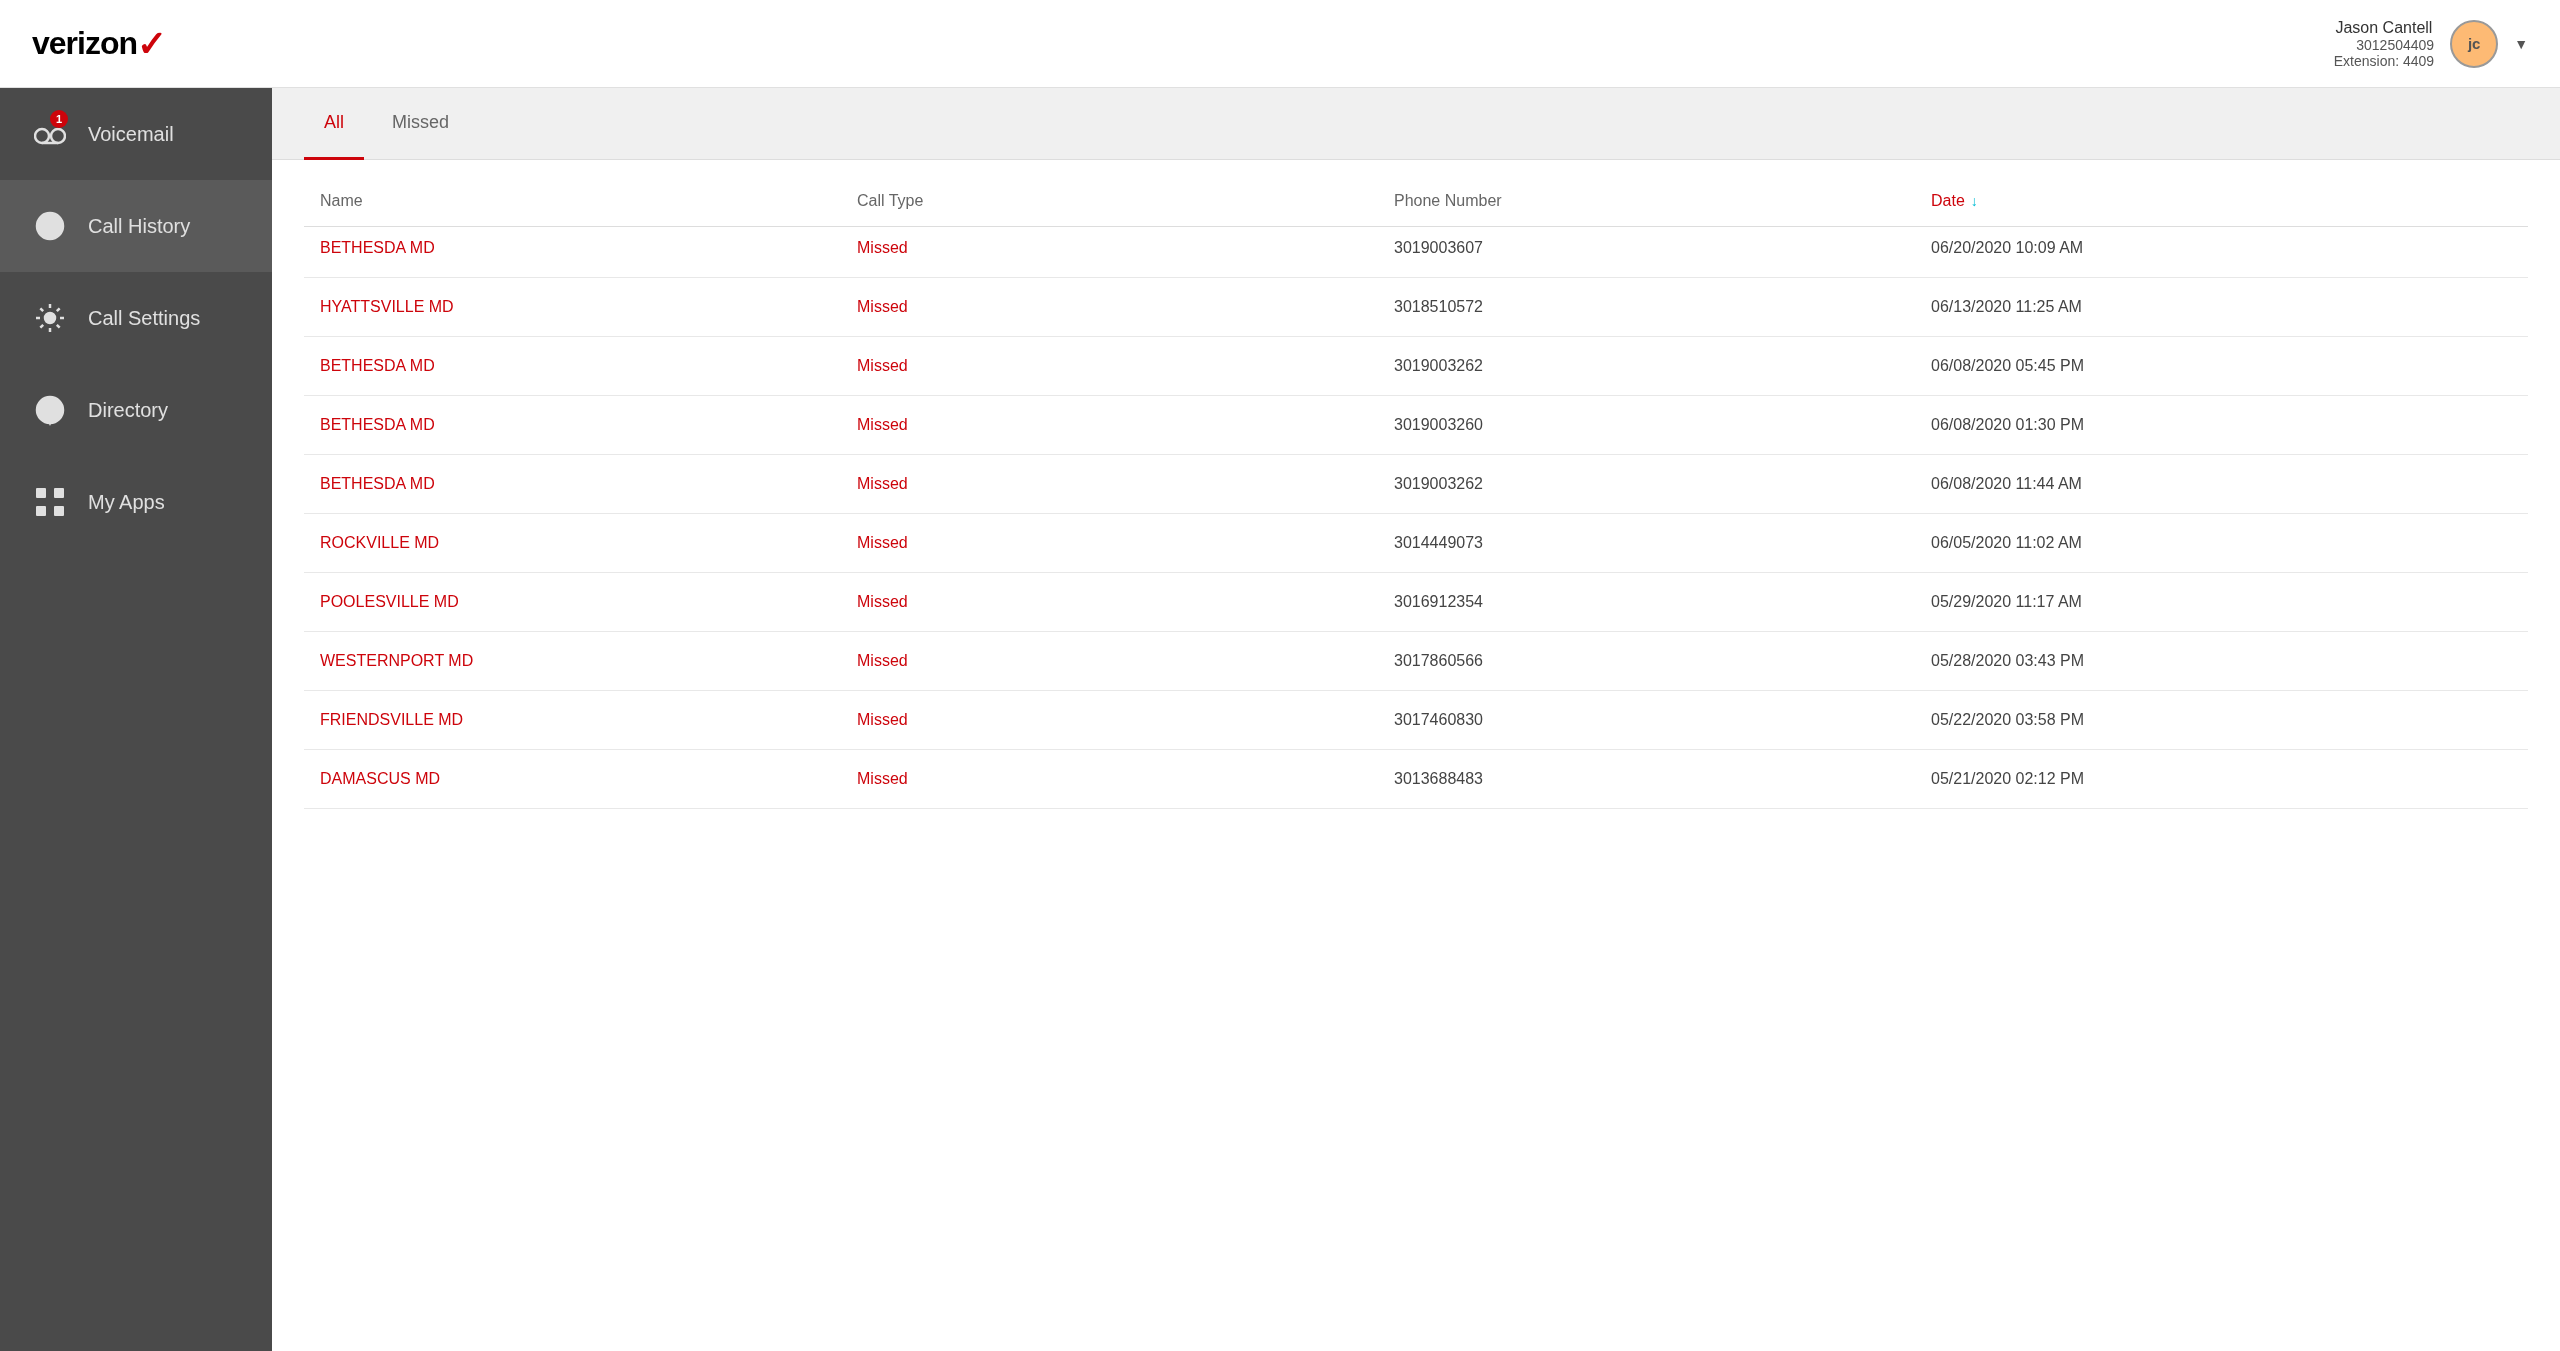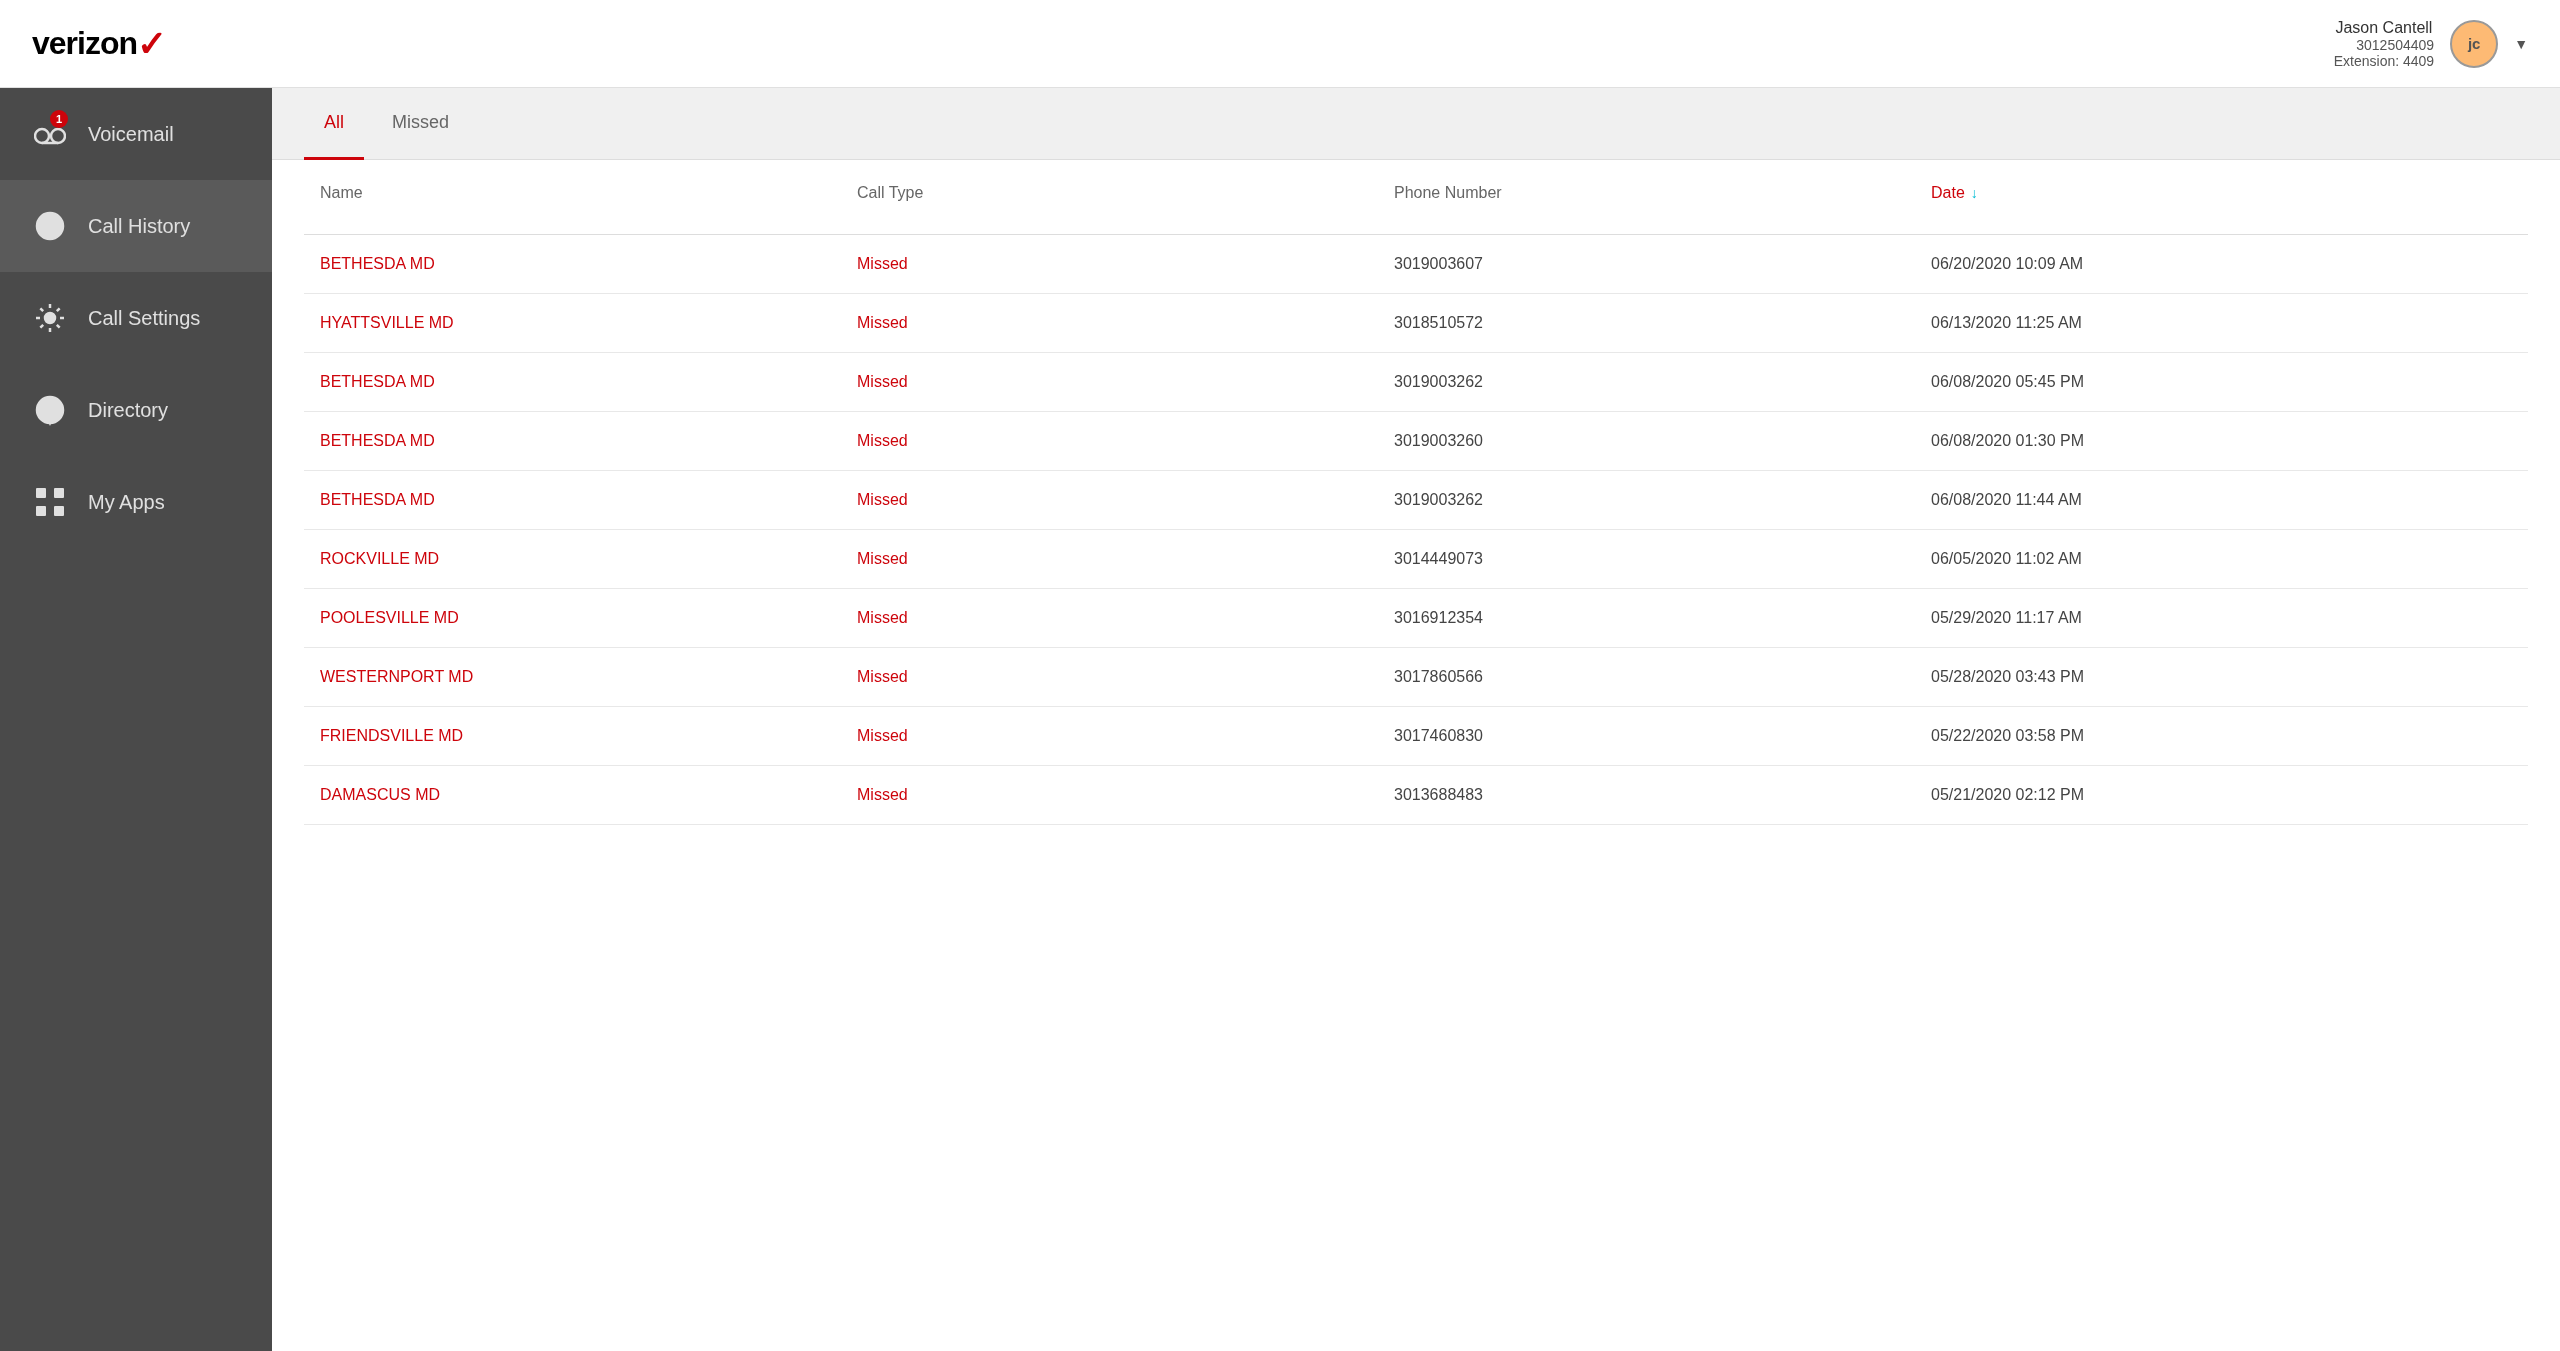--- a/index.html
+++ b/index.html
@@ -174,24 +174,24 @@
 
     
     .table-container {
       flex: 1;
       overflow-y: auto;
       padding: 0 32px;
     }
     .table-header {
       display: grid;
       grid-template-columns: 1fr 1fr 1fr 1fr 60px;
-      padding: 24px 0 32px 16px;
+      padding: 24px 0 16px 16px;
       border-bottom: 1px solid #ddd;
       position: sticky;
-      top: 0;
+      top: 8px;
       background: #fff;
       z-index: 1;
     }
     .th {
       font-size: 16px;
       color: #666;
       font-weight: normal;
     }
     .th.date-col {
       color: #cd040b;

